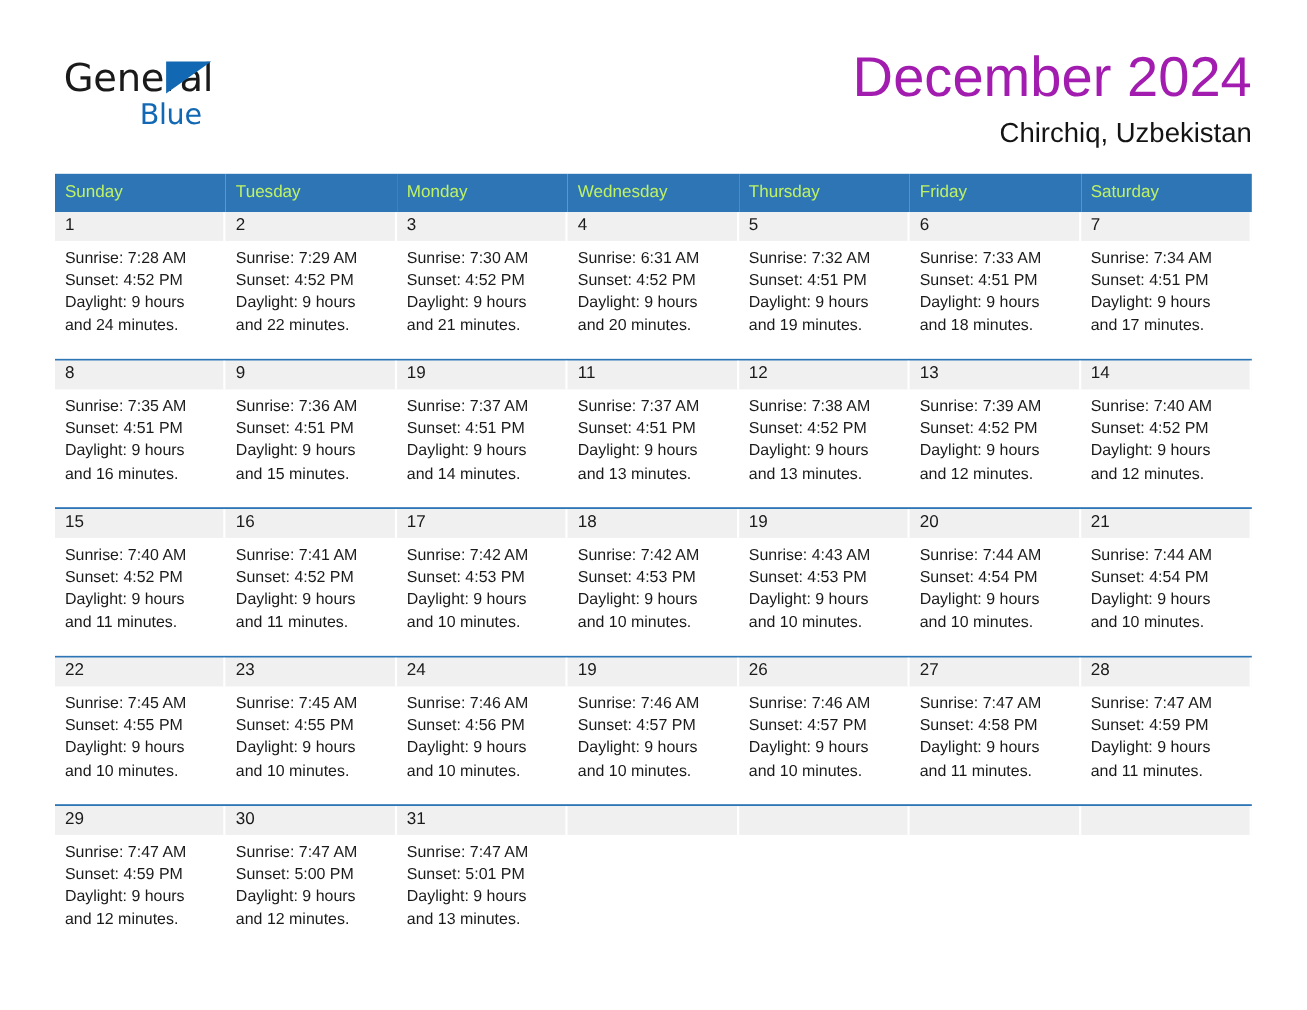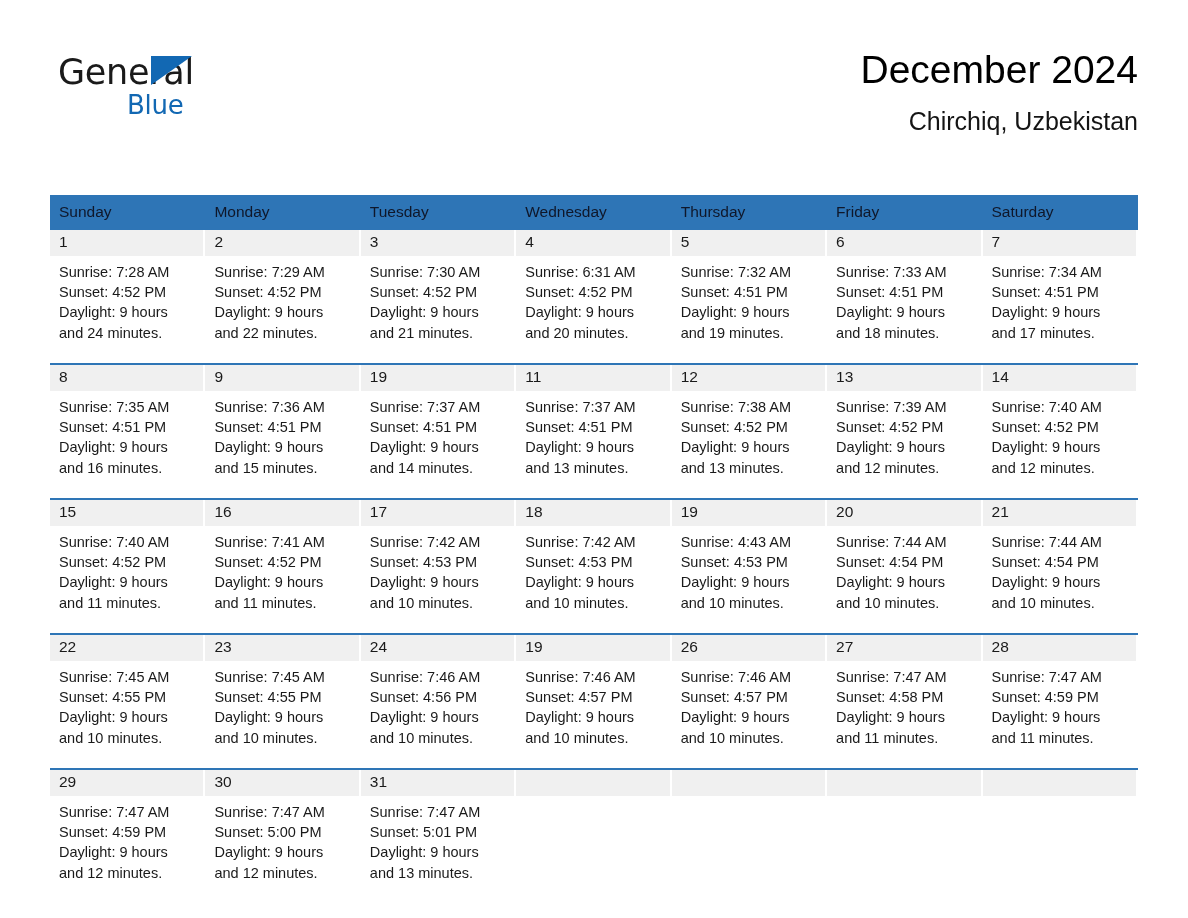--- a/index.html
+++ b/index.html
@@ -70,23 +70,23 @@
     line-height: 40px;
   }
 
   .title-block {
     position: absolute;
     right: 50px;
     top: 44px;
     text-align: right;
   }
   .cal-title {
-    font-size: 39px;
+    font-size: 51px;
     font-weight: 400;
-    color: #000000;
+    color: #a21caf;
     line-height: 52px;
     white-space: nowrap;
   }
   .cal-subtitle {
     font-size: 25px;
     font-weight: 400;
     color: #141414;
     line-height: 34px;
     margin-top: 8px;
     white-space: nowrap;
@@ -102,26 +102,25 @@
 
   .weekday-row {
     display: flex;
     width: 100%;
     background: #ffffff;
   }
   .weekday-cell {
     width: 155.43px;
     box-sizing: border-box;
     background: #2e75b6;
-    color: #0f172a;
+    color: #bef264;
     font-size: 15.5px;
     line-height: 20px;
     padding: 7px 0 8px 9px;
     white-space: nowrap;
-    margin-top: 37px;
   }
 
   .week-row {
     display: flex;
     width: 100%;
     border-top: 2px solid #2e75b6;
     background: #ffffff;
   }
   .week-row.first {
     border-top: none;
@@ -176,22 +175,22 @@
       <div class="cal-title">December 2024</div>
       <div class="cal-subtitle">Chirchiq, Uzbekistan</div>
     </div>
 
   </div>
 
   <div class="calendar">
 
     <div class="weekday-row">
       <div class="weekday-cell">Sunday</div>
+      <div class="weekday-cell">Tuesday</div>
       <div class="weekday-cell">Monday</div>
-      <div class="weekday-cell">Tuesday</div>
       <div class="weekday-cell">Wednesday</div>
       <div class="weekday-cell">Thursday</div>
       <div class="weekday-cell">Friday</div>
       <div class="weekday-cell">Saturday</div>
     </div>
 
     <div class="week-row first">
       <div class="day-cell">
         <div class="day-number-band"><span class="day-number">1</span></div>
         <div class="day-info">

